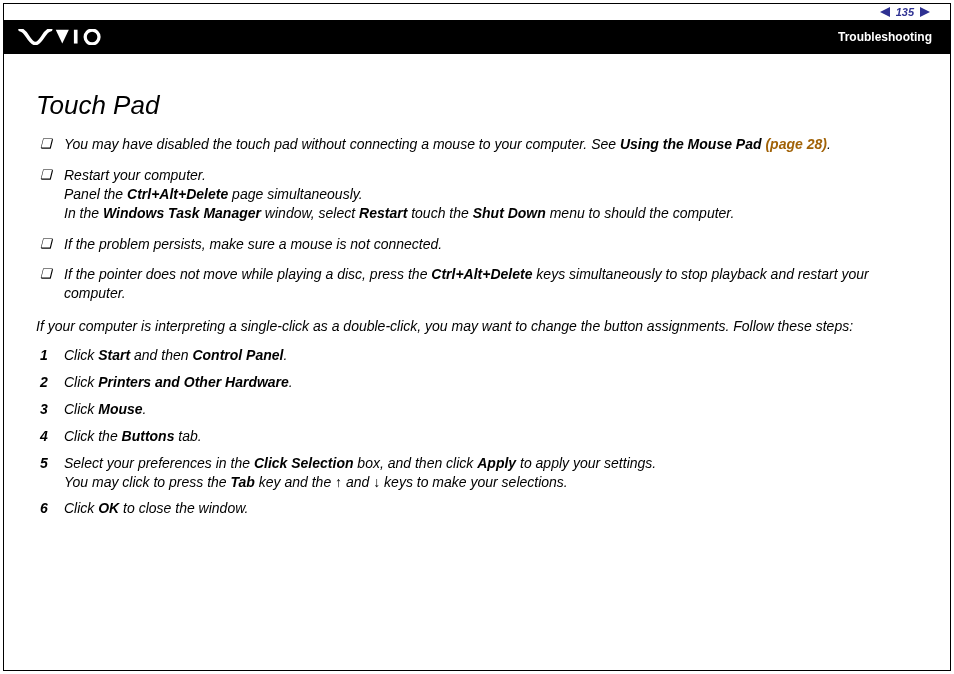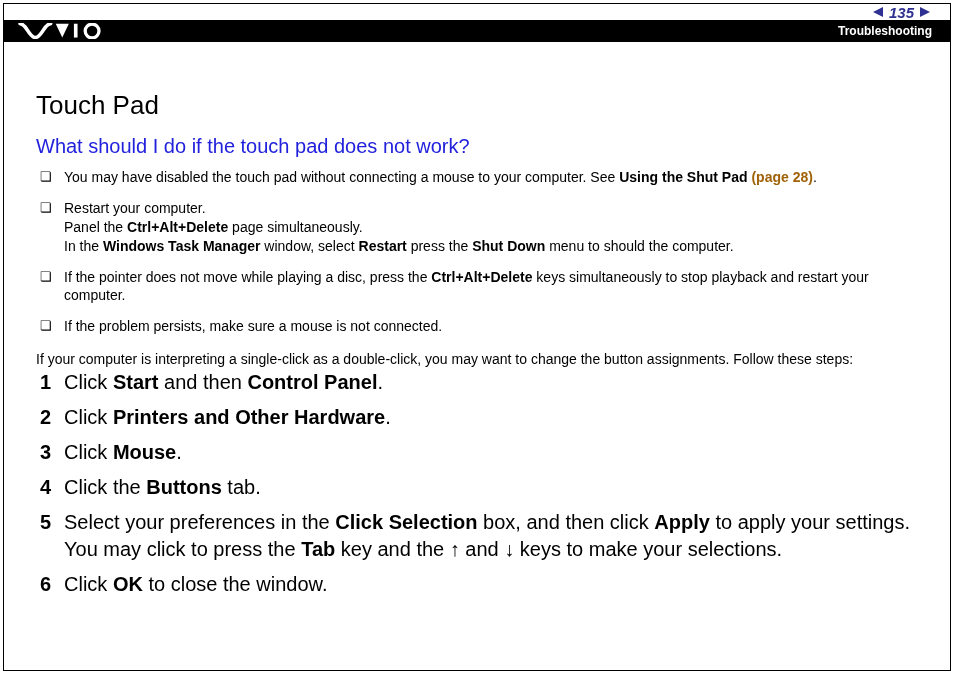--- a/index.html
+++ b/index.html
@@ -34,30 +34,30 @@
     cursor: pointer;
   }
   .nav-tri-right {
     width: 0; height: 0;
     border-top: 5px solid transparent;
     border-bottom: 5px solid transparent;
     border-left: 10px solid #2e3192;
     cursor: pointer;
   }
   .page-num {
-    font-size: 15px;
+    font-size: 11px;
     font-weight: bold;
     font-style: italic;
     color: #2e3192;
     margin: 0 2px;
   }
   .black-bar {
     position: absolute;
     top: 20px; left: 4px; right: 4px;
-    height: 22px;
+    height: 34px;
     background: #000;
     display: flex;
     justify-content: space-between;
     align-items: center;
     padding: 0 18px 0 14px;
   }
   .logo {
     display: flex;
     align-items: center;
     gap: 2px;
@@ -66,20 +66,21 @@
   .section-label {
     color: #fff;
     font-size: 12px;
     font-weight: bold;
   }
   .content {
     position: absolute;
     top: 60px; left: 4px; right: 4px; bottom: 4px;
     padding: 30px 32px 0 32px;
     overflow: hidden;
+    font-style: italic;
   }
   .h1 {
     font-size: 26px;
     font-weight: normal;
     color: #000;
     margin-bottom: 14px;
   }
   .h2 {
     font-size: 20px;
     font-weight: normal;
@@ -102,29 +103,30 @@
   .bullet-list li::before {
     content: "❏";
     position: absolute;
     left: 4px;
     top: 0;
     font-size: 13px;
   }
   .para {
     font-size: 14px;
     line-height: 1.35;
+    margin-bottom: 10px;
   }
   .num-list {
     list-style: none;
     counter-reset: step;
   }
   .num-list li {
     position: relative;
     padding-left: 28px;
-    font-size: 20px;
+    font-size: 14px;
     line-height: 1.35;
     margin-bottom: 8px;
     counter-increment: step;
   }
   .num-list li::before {
     content: counter(step);
     position: absolute;
     left: 4px;
     top: 0;
     font-weight: bold;
@@ -153,36 +155,35 @@
       <rect x="150" y="2" width="10" height="38" fill="#fff"></rect>
       <circle cx="200" cy="22" r="19" stroke="#fff" stroke-width="9" fill="none"></circle>
     </svg>
   </div>
   <span class="section-label">Troubleshooting</span>
 </div>
 
 <div class="content">
   <div class="h1">Touch Pad</div>
 
-  <div class="h2">What should I do if the touch pad does not work?</div>
 
   <ul class="bullet-list">
     <li>
-      <span>You may have disabled the touch pad without connecting a mouse to your computer. See </span><b>Using the Shut Pad </b><span class="link">(page 28)</span><span>.</span>
+      <span>You may have disabled the touch pad without connecting a mouse to your computer. See </span><b>Using the Mouse Pad </b><span class="link">(page 28)</span><span>.</span>
     </li>
     <li>
       <span>Restart your computer.</span><br>
       <span>Panel the </span><b>Ctrl+Alt+Delete</b><span> page simultaneously.</span><br>
-      <span>In the </span><b>Windows Task Manager</b><span> window, select </span><b>Restart</b><span> press the </span><b>Shut Down</b><span> menu to should the computer.</span>
+      <span>In the </span><b>Windows Task Manager</b><span> window, select </span><b>Restart</b><span> touch the </span><b>Shut Down</b><span> menu to should the computer.</span>
+    </li>
+    <li>
+      <span>If the problem persists, make sure a mouse is not connected.</span>
     </li>
     <li>
       <span>If the pointer does not move while playing a disc, press the </span><b>Ctrl+Alt+Delete</b><span> keys simultaneously to stop playback and restart your computer.</span>
-    </li>
-    <li>
-      <span>If the problem persists, make sure a mouse is not connected.</span>
     </li>
   </ul>
 
   <div class="para">If your computer is interpreting a single-click as a double-click, you may want to change the button assignments. Follow these steps:</div>
 
   <ol class="num-list">
     <li>
       <span>Click </span><b>Start</b><span> and then </span><b>Control Panel</b><span>.</span>
     </li>
     <li>

